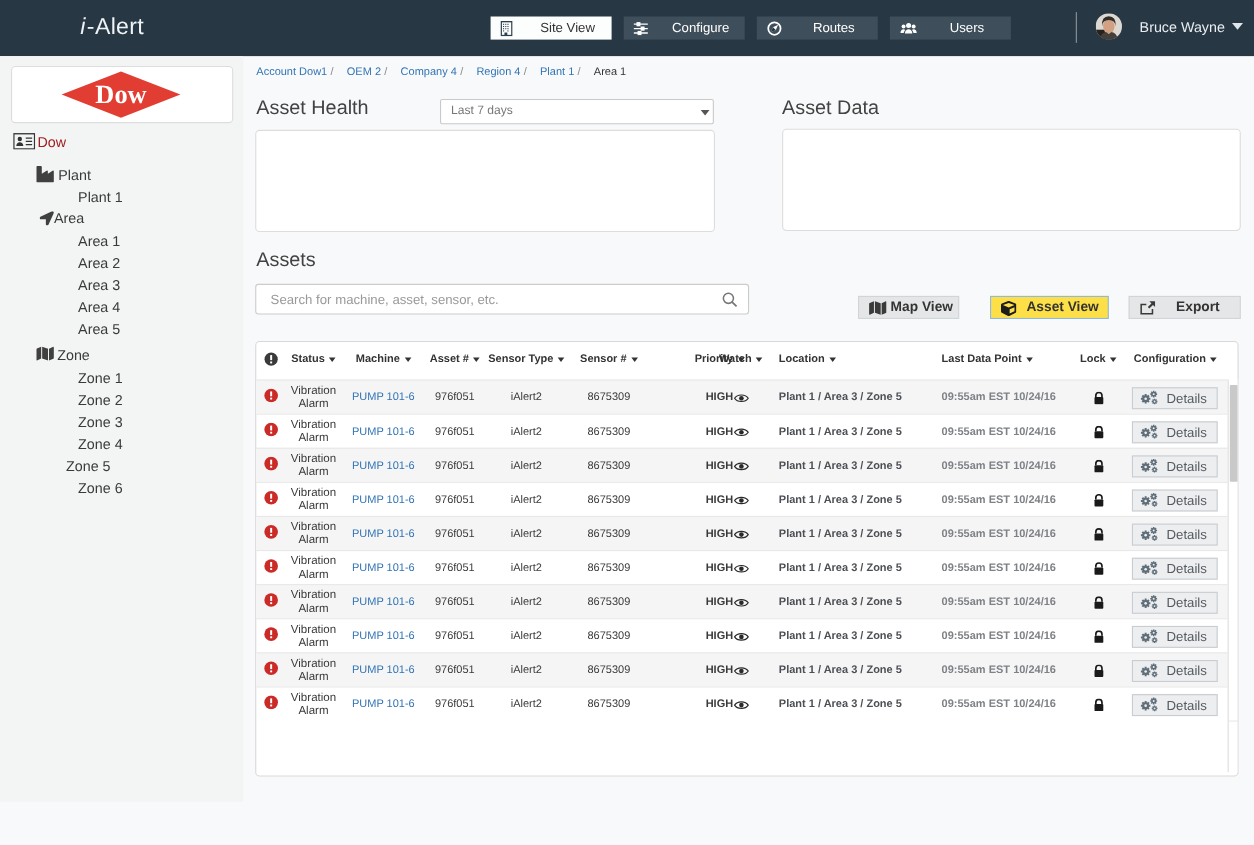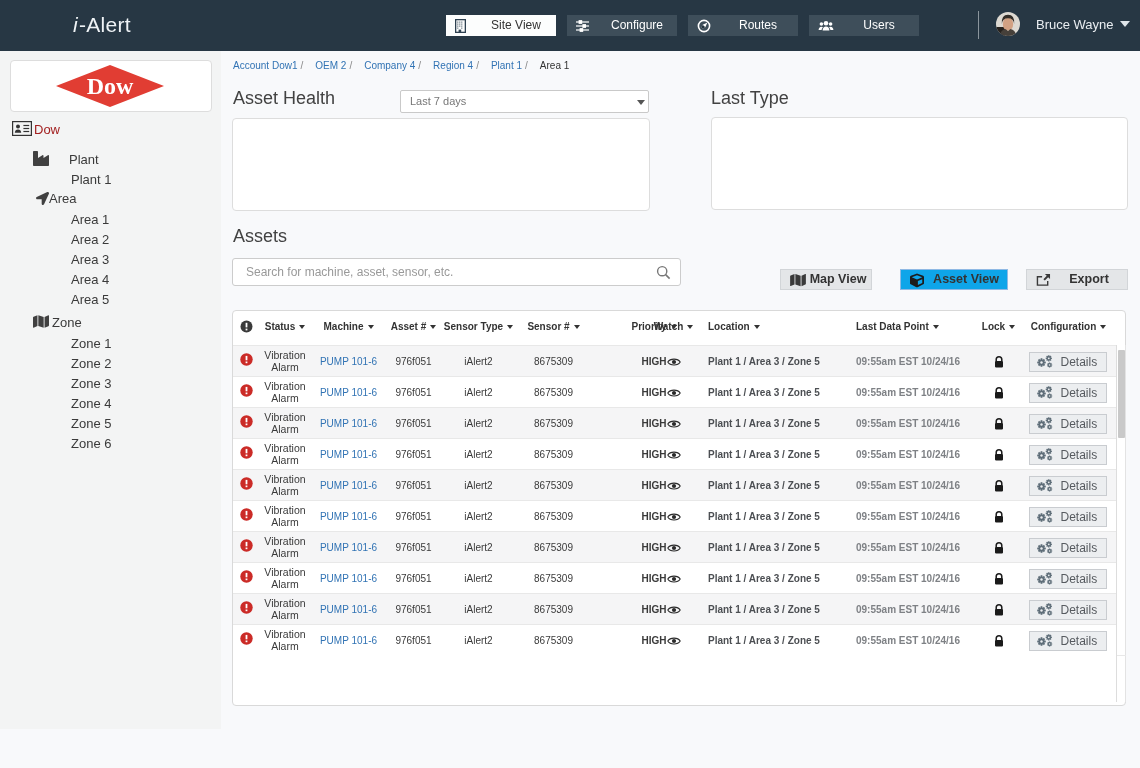--- a/index.html
+++ b/index.html
@@ -36,21 +36,21 @@
 .panel { position:absolute; background:#fff; border:1px solid #ddd; border-radius:4px; }
 #sel { position:absolute; left:400px; top:90px; width:249px; height:23px; background:#fff; border:1px solid #c9c9c9; border-radius:2px; font-size:11px; color:#777; line-height:21px; padding-left:9px; }
 #sel .car { position:absolute; right:3px; top:9px; width:0; height:0; border-left:4.5px solid transparent; border-right:4.5px solid transparent; border-top:5px solid #555; }
 
 
 #search { position:absolute; left:232px; top:258px; width:449px; height:28px; background:#fff; border:1px solid #ccc; border-radius:3px; font-size:12px; color:#999; line-height:26px; padding-left:13px; }
 #search svg { position:absolute; right:9px; top:6px; }
 .vbtn { position:absolute; top:269px; height:21px; background:#e4e6e8; border:1px solid #d2d5d8; font-size:12.5px; font-weight:bold; color:#333; }
 .vbtn .lbl { position:absolute; left:24px; right:0; top:0; line-height:19px; text-align:center; }
 .vbtn svg { position:absolute; left:9px; top:2.5px; }
-.vbtn.active { background:#0ea5e9; border-color:#8fb9e4; }
+.vbtn.active { background:#fde047; border-color:#8fb9e4; }
 
 
 #card { position:absolute; left:232px; top:310px; width:894px; height:396px; background:#fff; border:1px solid #d9d9d9; border-radius:4px; }
 .trow { position:absolute; left:0; width:883px; height:31px; }
 .trow.odd { background:#f5f5f6; }
 .cell { position:absolute; top:0; height:31px; display:flex; align-items:center; justify-content:center; font-size:10px; color:#3a3a3a; text-align:center; }
 .hrow { position:absolute; left:0; top:0; width:883px; height:34px; }
 .hcell { position:absolute; top:0; height:31px; display:flex; align-items:center; justify-content:center; font-size:10px; font-weight:bold; color:#333; }
 .hcar { display:inline-block; width:0; height:0; border-left:3.5px solid transparent; border-right:3.5px solid transparent; border-top:4px solid #333; margin-left:4px; }
 .c1 { left:0; width:26px; }
@@ -171,21 +171,21 @@
         <g stroke="#333" stroke-width="1.2">
           <line x1="11.4" y1="4.5" x2="17.2" y2="4.5"></line>
           <line x1="11.4" y1="7.5" x2="17.2" y2="7.5"></line>
           <line x1="11.4" y1="10.5" x2="17.2" y2="10.5"></line>
         </g>
       </svg><span style="margin-left:2px;">Dow</span>
   </div>
   <div class="titem" style="left:33px; top:100px;">
     <svg width="16" height="15" viewBox="0 0 512 480">
         <path d="M475 132L336 220v-68c0-19-21-30-36-19L160 220V24c0-13-11-24-24-24H24C11 0 0 11 0 24v432c0 13 11 24 24 24h464c13 0 24-11 24-24V151c0-19-21-30-37-19z" fill="#404040"></path>
-      </svg><span style="margin-left:20px;">Plant</span>
+      </svg><span style="margin-left:4px;">Plant</span>
   </div>
   <div class="titem" style="left:71px; top:121px;">Plant 1</div>
   <div class="titem" style="left:36px; top:140px;">
     <svg width="13" height="13" viewBox="0 0 512 512">
         <path d="M444.52 3.52L28.74 195.42c-47.97 22.39-31.98 92.75 19.19 92.75h175.91v175.91c0 51.17 70.36 67.17 92.75 19.19l191.9-415.78c16.19-35.32-23.39-74.9-63.97-63.97z" fill="#404040"></path>
       </svg><span style="margin-left:0;">Area</span>
   </div>
   <div class="titem" style="left:71px; top:161px;">Area 1</div>
   <div class="titem" style="left:71px; top:181px;">Area 2</div>
   <div class="titem" style="left:71px; top:201px;">Area 3</div>
@@ -193,32 +193,32 @@
   <div class="titem" style="left:71px; top:241px;">Area 5</div>
   <div class="titem" style="left:33px; top:263px;">
     <svg width="16" height="15" viewBox="0 0 576 512">
         <path d="M0 117.66v346.32c0 11.32 11.43 19.06 21.94 14.86L160 416V32L20.12 87.95A32.006 32.006 0 0 0 0 117.66zM192 416l192 64V96L192 32v384zM554.06 33.16L416 96v384l139.88-55.95A31.996 31.996 0 0 0 576 394.34V48.02c0-11.32-11.43-19.06-21.94-14.86z" fill="#404040"></path>
       </svg><span style="margin-left:3px;">Zone</span>
   </div>
   <div class="titem" style="left:71px; top:285px;">Zone 1</div>
   <div class="titem" style="left:71px; top:305px;">Zone 2</div>
   <div class="titem" style="left:71px; top:325px;">Zone 3</div>
   <div class="titem" style="left:71px; top:345px;">Zone 4</div>
-  <div class="titem" style="left:71px; top:365px;">Zone 5</div>
+  <div class="titem" style="left:60px; top:365px;">Zone 5</div>
   <div class="titem" style="left:71px; top:385px;text-align:center;">Zone 6</div>
 </div>
 
 <div id="crumbs">
   <span>Account Dow1</span><span class="sep">/</span><span>OEM 2</span><span class="sep">/</span><span>Company 4</span><span class="sep">/</span><span>Region 4</span><span class="sep">/</span><span>Plant 1</span><span class="sep">/</span><span class="last">Area 1</span>
 </div>
 
 <div class="h1" style="left:233px; top:88px;">Asset Health</div>
 <div id="sel">Last 7 days<span class="car"></span></div>
 <div class="panel" style="left:232px; top:118px; width:418px; height:93px;"></div>
-<div class="h1" style="left:711px; top:88px;">Last Type</div>
+<div class="h1" style="left:711px; top:88px;">Asset Data</div>
 <div class="panel" style="left:711px; top:117px; width:417px; height:93px;"></div>
 <div class="h1" style="left:233px; top:226px;">Assets</div>
 
 <div id="search">Search for machine, asset, sensor, etc.
   <svg width="15" height="15" viewBox="0 0 15 15">
       <circle cx="6.2" cy="6.2" r="4.6" fill="none" stroke="#777" stroke-width="1.4"></circle>
       <line x1="9.6" y1="9.6" x2="13.6" y2="13.6" stroke="#777" stroke-width="1.6"></line>
     </svg>
 </div>
 <div class="vbtn" style="left:780px; width:92px;">

